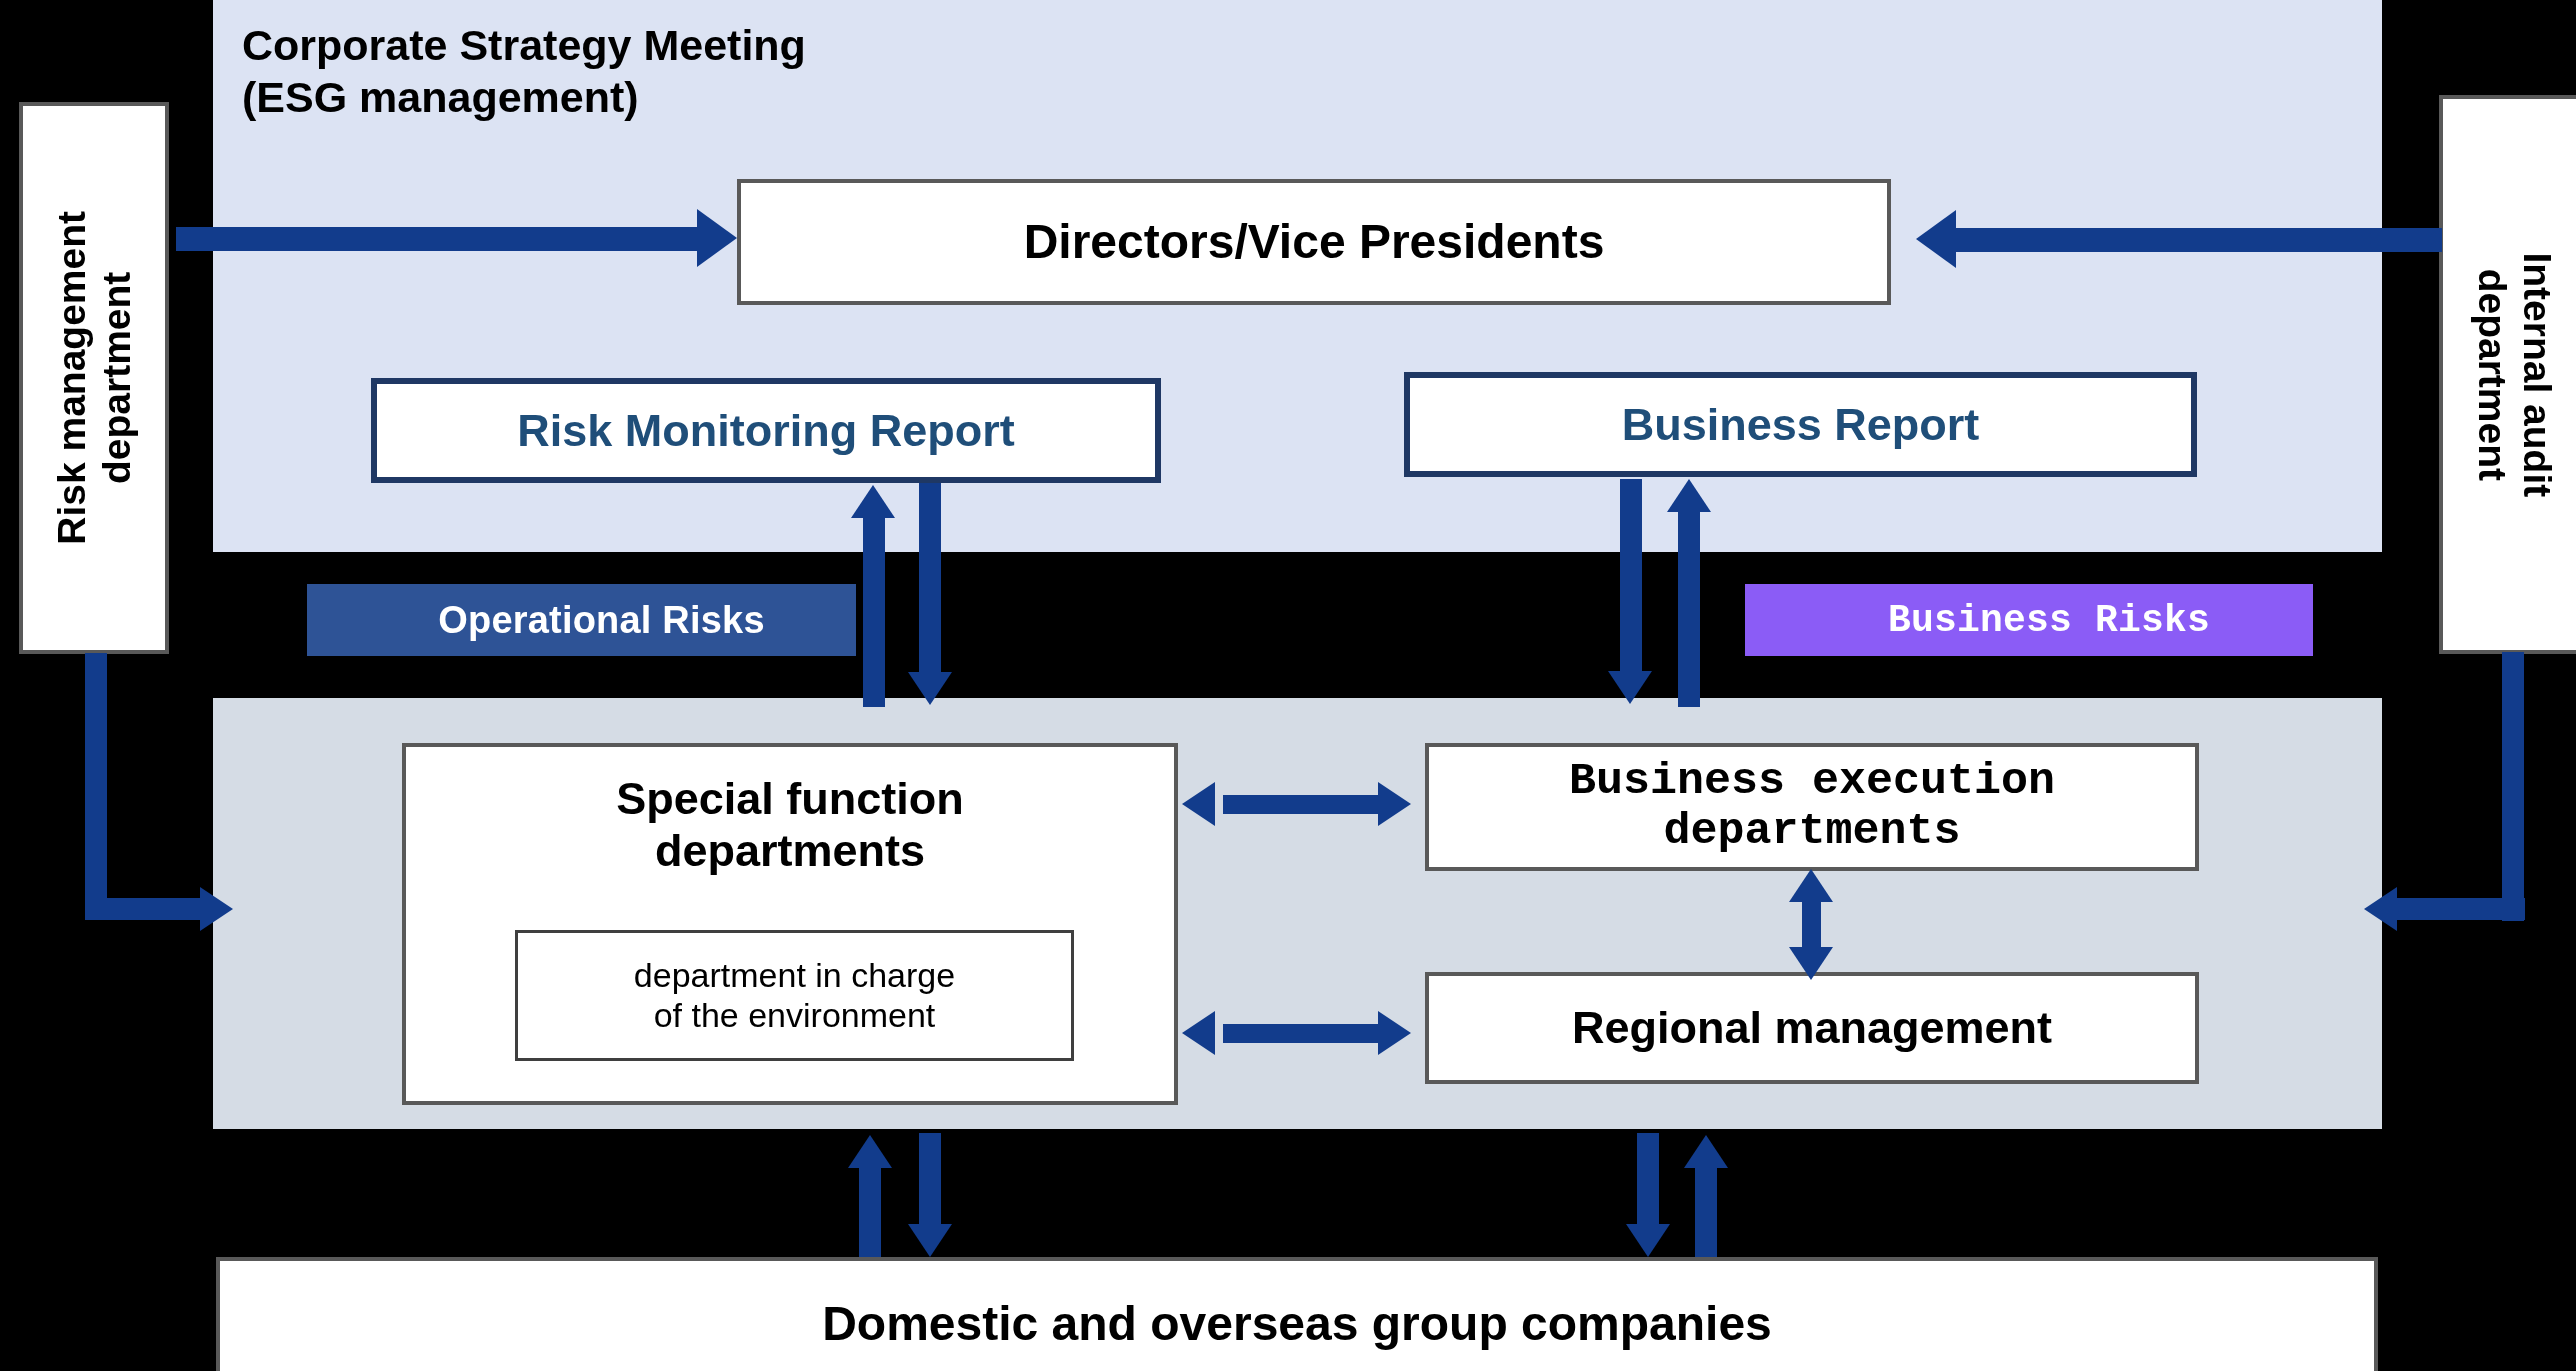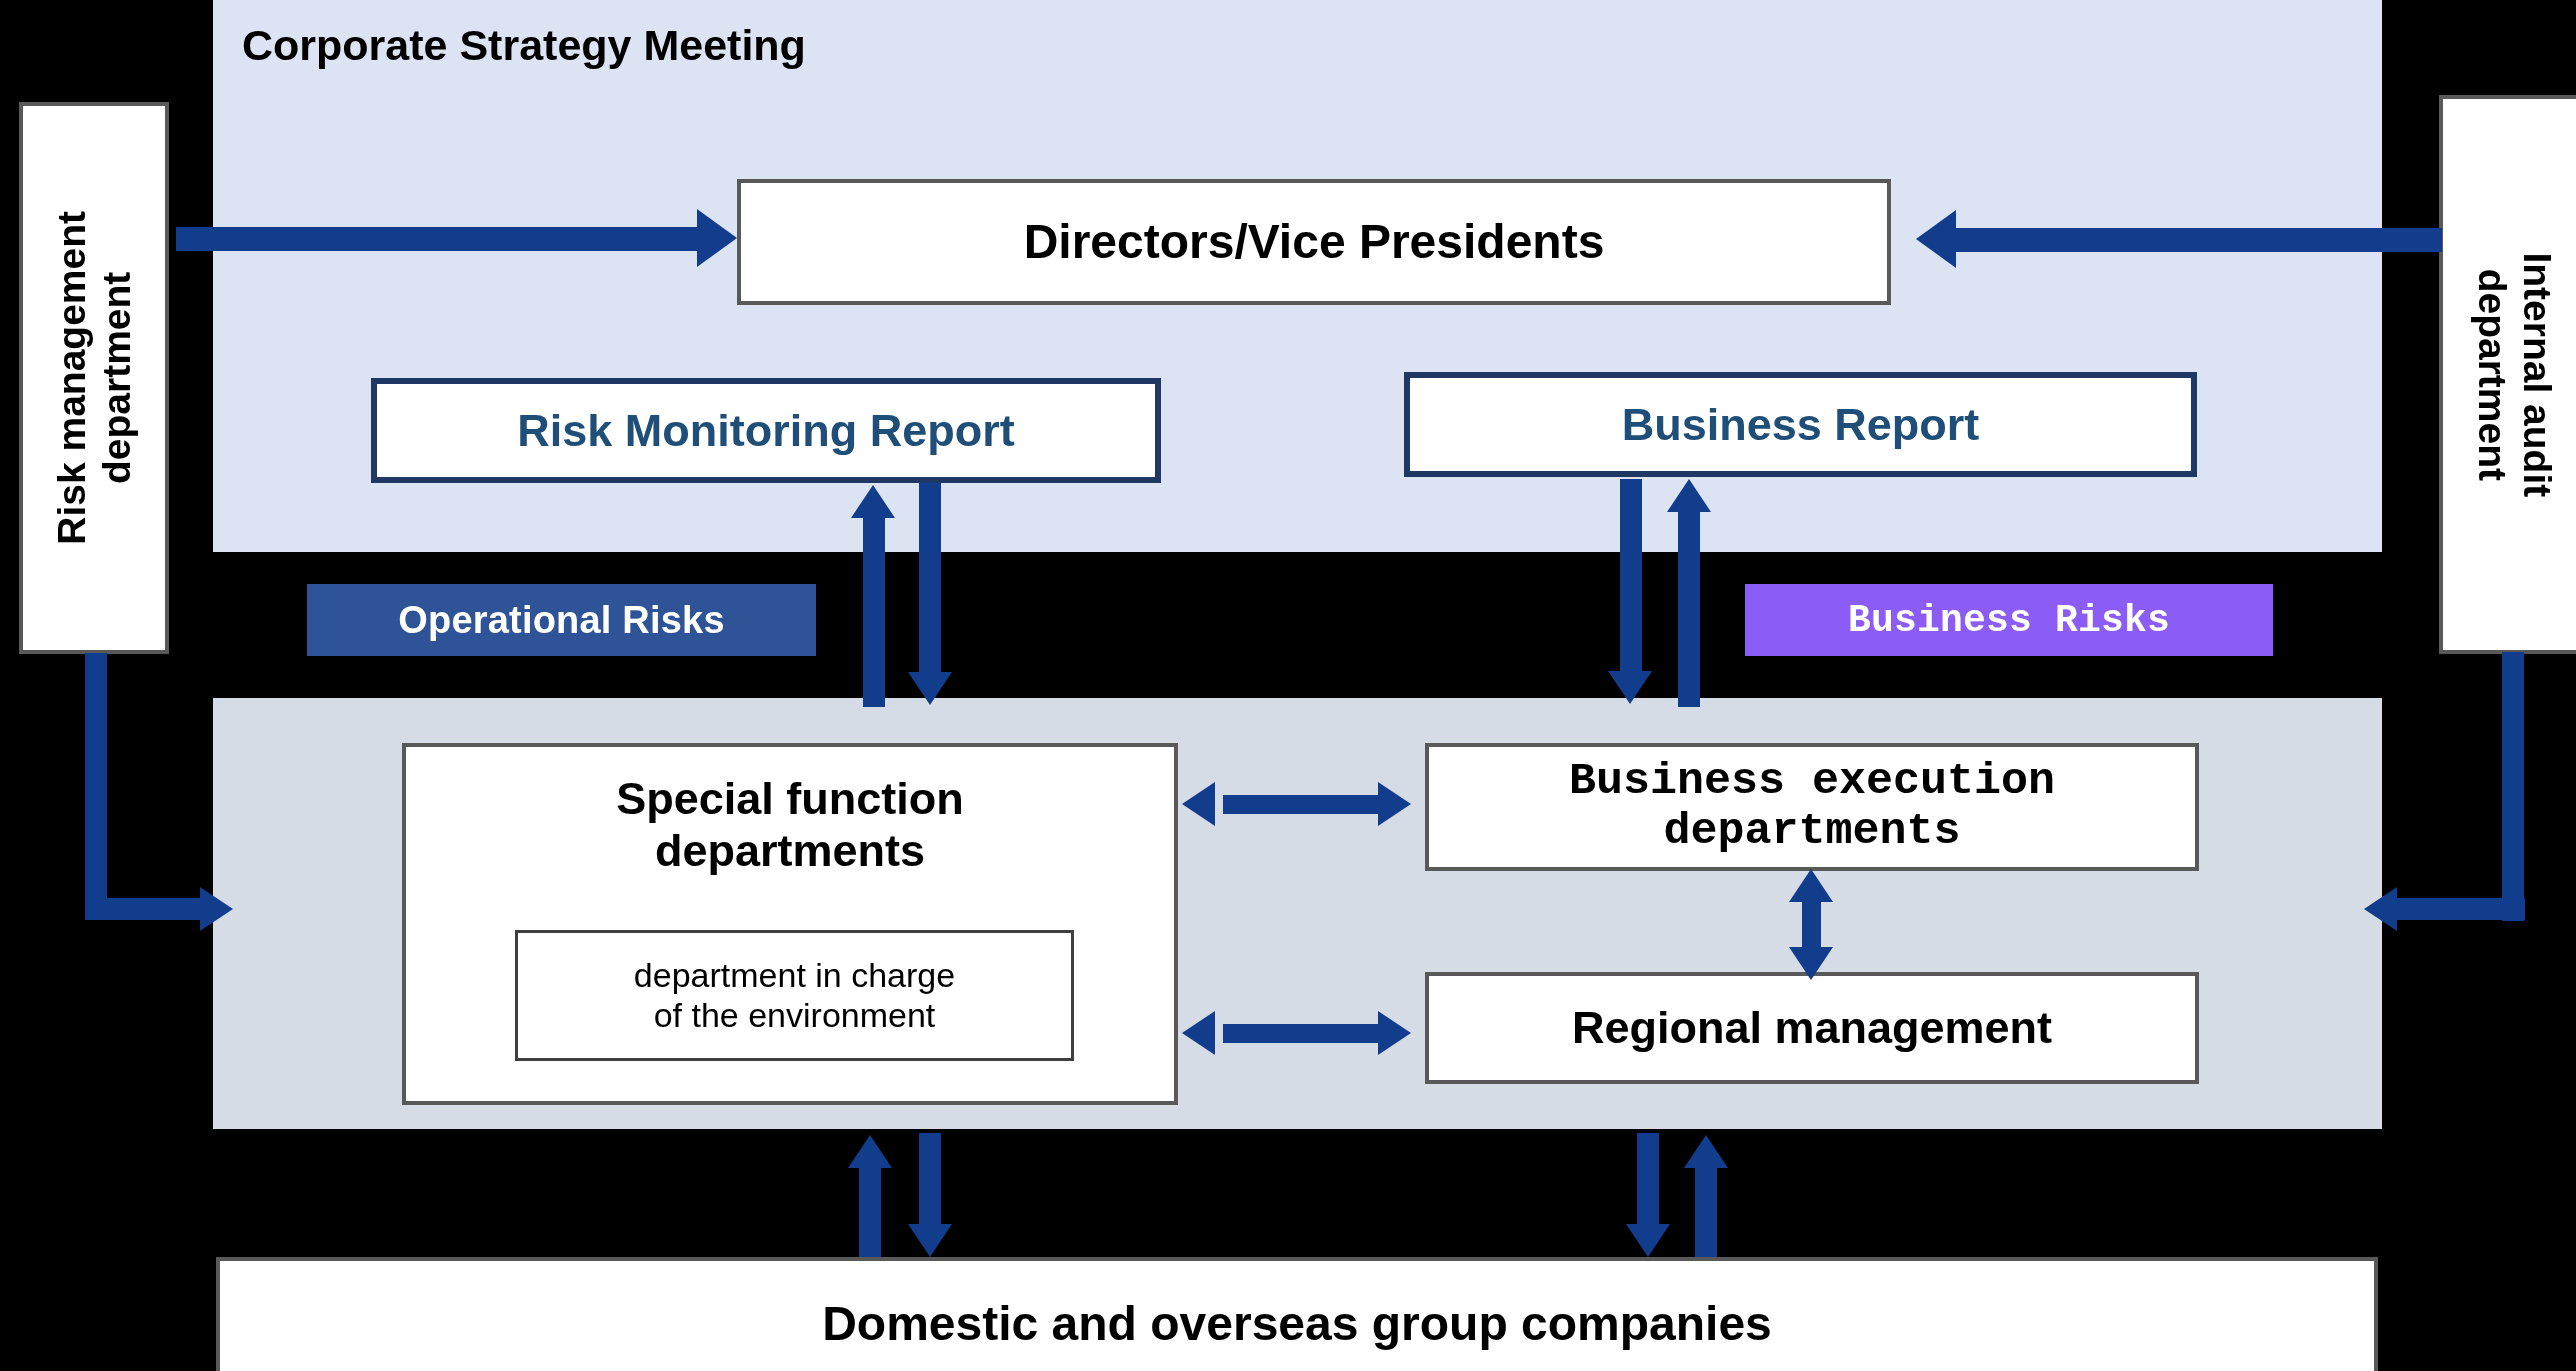--- a/index.html
+++ b/index.html
@@ -101,20 +101,21 @@
   
   .badge {
     position: absolute;
     display: flex;
     align-items: center;
     justify-content: center;
     color: #FFFFFF;
     font-weight: bold;
     font-size: 38px;
     letter-spacing: 0.2px;
+    padding-left: 40px;
   }
 
   
   .sub-box {
     position: absolute;
     background: #FFFFFF;
     border: 3.4px solid #3F3F3F;
     box-sizing: border-box;
     display: flex;
     align-items: center;
@@ -144,20 +145,21 @@
 </head>
 <body>
 
 <div id="stage">
 
   <div class="panel-top"></div>
   <div class="panel-mid"></div>
 
   <div class="title">
     <div>Corporate Strategy Meeting</div>
+    <div>(ESG management)</div>
   </div>
 
   <div class="side-box" style="left:3.4px; top:102px; width:150px; height:552px;">
     <div class="side-text rot-left">Risk management<br>department</div>
   </div>
 
   <div class="side-box" style="left:2423px; top:95px; width:150px; height:559px;">
     <div class="side-text rot-right">Internal audit<br>department</div>
   </div>
 

